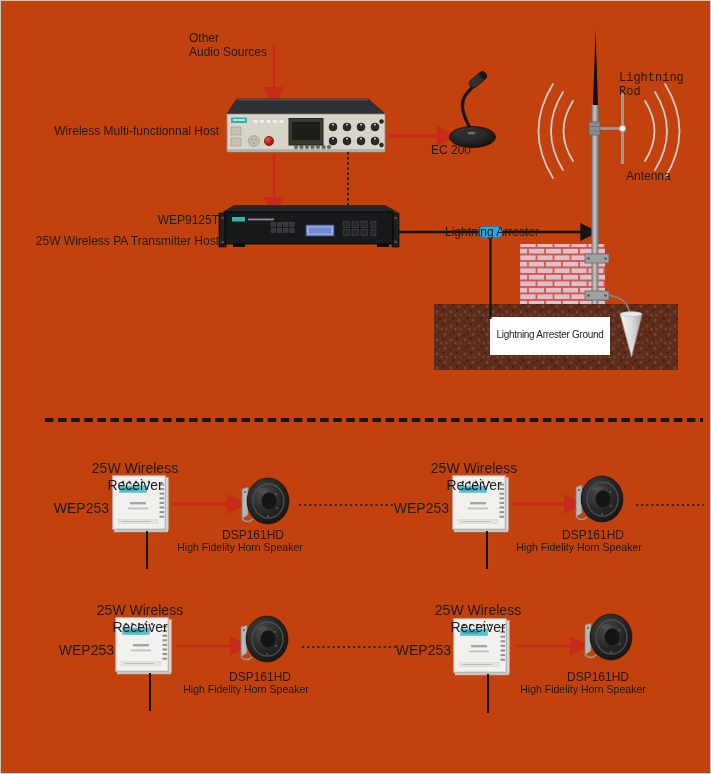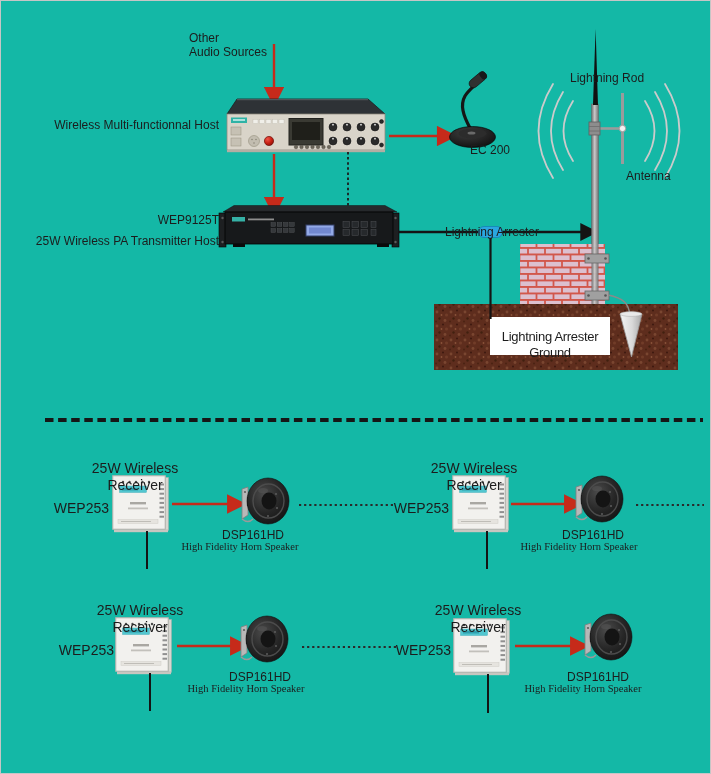--- a/index.html
+++ b/index.html
@@ -1,29 +1,29 @@
 <!DOCTYPE html>
 <html><head>
 <meta charset="utf-8">
 <style>
   html,body{margin:0;padding:0;background:#ffffff;}
   .canvas{
-    position:relative;width:711px;height:774px;background:#14b8a6;
+    position:relative;width:711px;height:774px;background:#c2410c;
     border:1px solid #c6c6c6;box-sizing:border-box;overflow:hidden;
     font-family:"Liberation Sans", sans-serif;color:#1c1c1c;
   }
   .canvas svg.layer{position:absolute;left:0;top:0;}
   .lbl{position:absolute;line-height:1.2;color:#1c1c1c;}
   .prelines{white-space:pre-line;}
   .t-center{text-align:center;}
   .t-right{text-align:right;}
   .fs12{font-size:12px;}
   .fs11{font-size:14px;}
-  .fs105{font-size:10.5px;font-family:Liberation Serif, serif;}
-  .ground-lbl{font-size:13px;letter-spacing:-0.3px;}
+  .fs105{font-size:10.5px;}
+  .ground-lbl{font-size:10px;letter-spacing:-0.3px;}
 </style>
 </head>
 <body>
 
 <div class="canvas">
 
   <svg class="layer" width="711" height="774" viewBox="0 0 711 774">
     <defs>
       <marker id="ahRed" viewBox="0 0 10 10" refX="1.5" refY="5" markerWidth="9.5" markerHeight="8.5" orient="auto">
         <path d="M0,0 L10,5 L0,10 z" fill="#c62a1a"></path>
@@ -323,26 +323,26 @@
       <line x1="298" y1="504" x2="393" y2="504"></line>
       <line x1="635" y1="504" x2="703" y2="504"></line>
       <line x1="301" y1="646" x2="396" y2="646"></line>
     </g>
   </svg>
 
   <div class="lbl prelines fs12" style="left:188px;top:30px;">Other
 Audio Sources</div>
 
   <div class="lbl t-right" style="left:30px;top:113px;width:188px;">
-    <div class="fs12" style="margin-top:4px;">Wireless Multi-functionnal Host</div>
+    <div class="fs12" style="margin-top:10px;">Wireless Multi-functionnal Host</div>
   </div>
 
-  <div class="lbl t-center fs12" style="left:459px;top:142px;width:60px;">EC 200</div>
-
-  <div class="lbl fs12" style="left:569px;top:70px;">Lightning Rod</div>
+  <div class="lbl t-center fs12" style="left:420px;top:142px;width:60px;">EC 200</div>
+
+  <div class="lbl fs12" style="left:618px;top:70px;font-family:Liberation Mono, monospace;">Lightning Rod</div>
 
   <div class="lbl fs12" style="left:625px;top:168px;">Antenna</div>
 
   <div class="lbl t-right" style="left:18px;top:212px;width:200px;">
     <div class="fs12">WEP9125T</div>
     <div class="fs12" style="margin-top:7px;">25W Wireless PA Transmitter Host</div>
   </div>
 
   <div class="lbl t-center fs12" style="left:436px;top:224px;width:110px;">Lightning Arrester</div>
 

